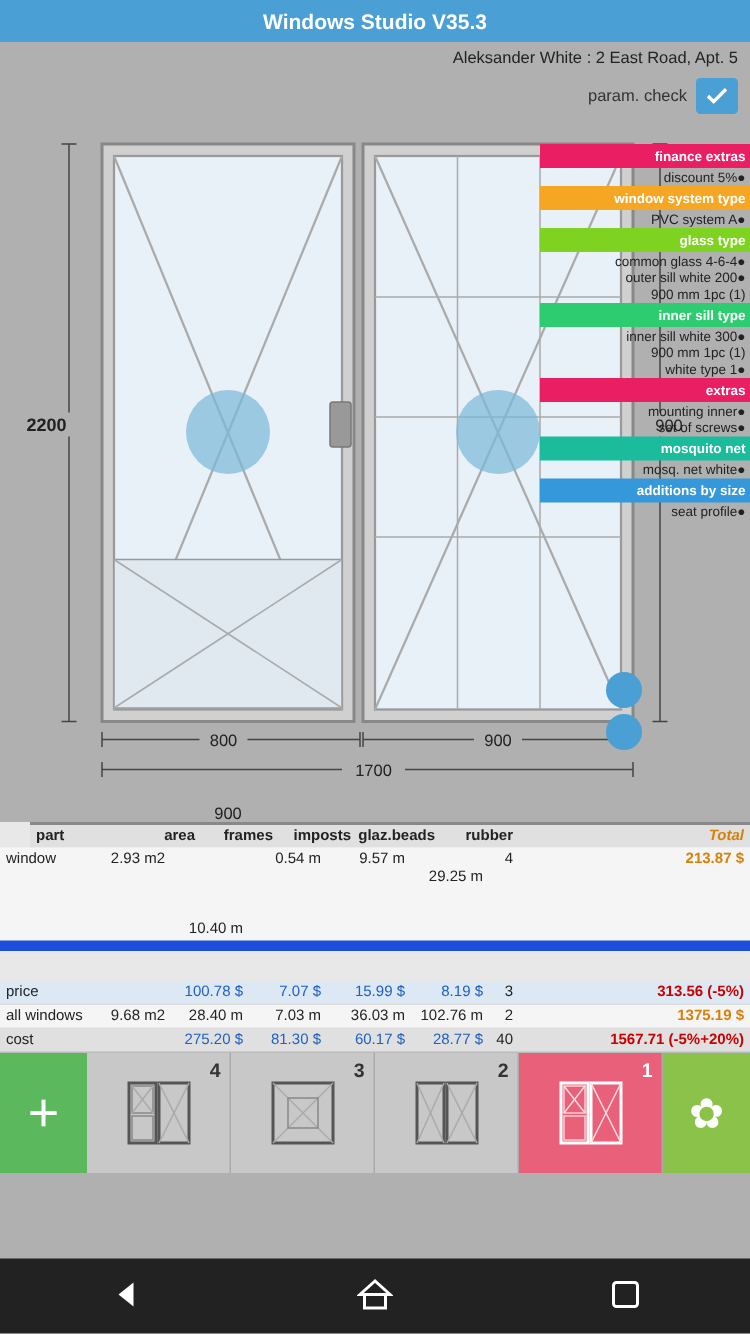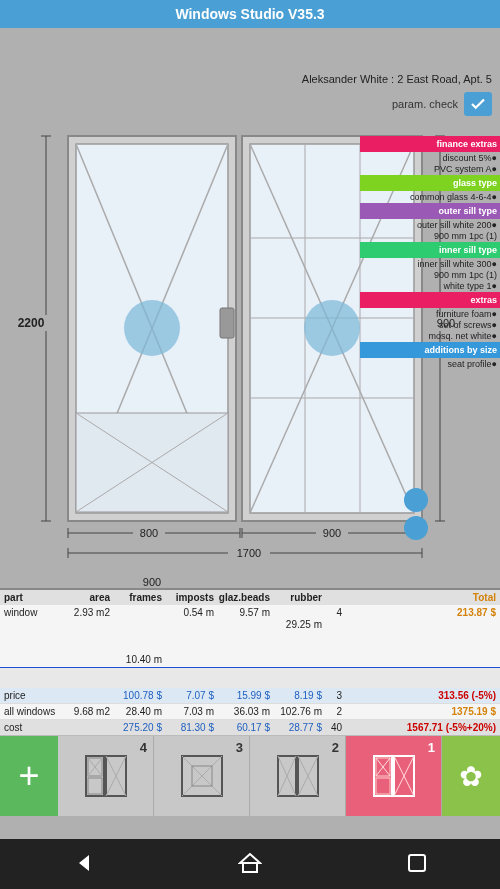--- a/index.html
+++ b/index.html
@@ -3,42 +3,42 @@
   <meta charset="utf-8">
   <style>
     * { box-sizing: border-box; margin: 0; padding: 0; }
     body { width: 500px; height: 889px; overflow: hidden; background: #b0b0b0; font-family: Arial, sans-serif; font-size: 11px; position: relative; }
 
     
     #header { background: #4a9fd4; height: 28px; display: flex; align-items: center; justify-content: center; }
     #header span { color: white; font-size: 14px; font-weight: bold; }
 
     
-    #subheader { background: #b0b0b0; height: 22px; display: flex; align-items: center; justify-content: flex-end; padding-right: 8px; margin-top: 40px; }
+    #subheader { background: #b0b0b0; height: 22px; display: flex; align-items: center; justify-content: flex-end; padding-right: 8px; }
     #subheader span { color: #222; font-size: 11px; }
 
     
     #param-row { background: #b0b0b0; height: 28px; display: flex; align-items: center; justify-content: flex-end; padding-right: 8px; gap: 6px; }
     #param-row .param-label { color: #333; font-size: 11px; }
     #param-check-btn { background: #4a9fd4; border: none; width: 28px; height: 24px; cursor: pointer; display: flex; align-items: center; justify-content: center; border-radius: 3px; }
     #param-check-btn svg { width: 18px; height: 18px; }
 
     
     #drawing-area { position: relative; background: #b8b8b8; width: 500px; height: 470px; }
 
     
     #window-svg { position: absolute; left: 0; top: 0; width: 500px; height: 470px; }
 
     
     .right-labels { position: absolute; right: 0; top: 60px; display: flex; flex-direction: column; gap: 1px; }
     .label-btn { height: 16px; display: flex; align-items: center; justify-content: flex-end; padding: 0 3px; font-size: 9px; font-weight: bold; color: white; cursor: pointer; white-space: nowrap; }
 
     
     #bottom-table { background: #e8e8e8; width: 500px; }
-    #table-header { display: flex; background: #e8e8e8; border-top: 1px solid #999; padding: 1px 2px; }
+    #table-header { display: flex; background: #e8e8e8; border-top: 1px solid #999; padding: 1px 2px; margin-left: 20px; }
     .th { font-size: 10px; font-weight: bold; color: #333; text-align: center; }
     .trow { display: flex; padding: 1px 2px; border-bottom: 1px solid #ddd; }
     .trow.price-row { background: #dce9f5; margin-top: 20px; }
     .trow.cost-row { background: #e8e8e8; }
     .tcell { font-size: 10px; color: #222; text-align: right; padding: 0 2px; }
     .tcell.left { text-align: left; }
     .tcell.blue { color: #2060c0; }
     .tcell.red-neg { color: #c00; }
     .tcell.bold { font-weight: bold; }
     .tcell.total-header { color: #d4820a; font-weight: bold; }
@@ -153,39 +153,40 @@
     <text x="446" y="209" text-anchor="middle" font-size="11" fill="#222">900</text>
 
     <text x="152" y="468" text-anchor="middle" font-size="11" fill="#222">900</text>
   </svg>
 
   <div class="right-labels" style="position:absolute; right:0; top:18px; display:flex; flex-direction:column; gap:1px; width:140px;">
 
     <div class="label-btn" style="background:#e91e63; font-size:9px; color:white; padding:1px 3px; text-align:right; cursor:pointer;">finance extras</div>
     <div style="font-size:9px; color:#222; text-align:right; padding:0 3px;">discount 5%●</div>
 
+    <div class="label-btn" style="background:#f5a623; font-size:9px; color:white; padding:1px 3px; text-align:right; cursor:pointer;">window system type</div>
     <div style="font-size:9px; color:#222; text-align:right; padding:0 3px;">PVC system A●</div>
 
     <div class="label-btn" style="background:#7ed321; font-size:9px; color:white; padding:1px 3px; text-align:right; cursor:pointer;">glass type</div>
     <div style="font-size:9px; color:#222; text-align:right; padding:0 3px;">common glass 4-6-4●</div>
 
-    <div class="label-btn" style="background:#9b59b6; font-size:9px; color:white; padding:1px 3px; text-align:right; cursor:pointer;">outer sill type</div>
     <div style="font-size:9px; color:#222; text-align:right; padding:0 3px;">outer sill white 200●</div>
     <div style="font-size:9px; color:#222; text-align:right; padding:0 3px;">900 mm  1pc (1)</div>
 
     <div class="label-btn" style="background:#2ecc71; font-size:9px; color:white; padding:1px 3px; text-align:right; cursor:pointer;">inner sill type</div>
     <div style="font-size:9px; color:#222; text-align:right; padding:0 3px;">inner sill white 300●</div>
     <div style="font-size:9px; color:#222; text-align:right; padding:0 3px;">900 mm  1pc (1)</div>
 
     <div style="font-size:9px; color:#222; text-align:right; padding:0 3px;">white type 1●</div>
 
     <div class="label-btn" style="background:#e91e63; font-size:9px; color:white; padding:1px 3px; text-align:right; cursor:pointer;">extras</div>
-    <div style="font-size:9px; color:#222; text-align:right; padding:0 3px;">furniture foam●</div>
+    <div style="font-size:9px; color:#222; text-align:right; padding:0 3px;">mounting inner●</div>
     <div style="font-size:9px; color:#222; text-align:right; padding:0 3px;">set of screws●</div>
 
+    <div class="label-btn" style="background:#1abc9c; font-size:9px; color:white; padding:1px 3px; text-align:right; cursor:pointer;">mosquito net</div>
     <div style="font-size:9px; color:#222; text-align:right; padding:0 3px;">mosq. net white●</div>
 
     <div class="label-btn" style="background:#3498db; font-size:9px; color:white; padding:1px 3px; text-align:right; cursor:pointer;">additions by size</div>
     <div style="font-size:9px; color:#222; text-align:right; padding:0 3px;">seat profile●</div>
   </div>
 
   <div class="dim-circle" style="left:404px; top:370px; width:24px; height:24px;">
       <span></span>
     </div>
   <div class="dim-circle" style="left:404px; top:398px; width:24px; height:24px;">
@@ -195,24 +196,24 @@
 
 <div id="bottom-table">
   <div id="table-header" style="display:flex; background:#e0e0e0; border-top:2px solid #888; padding:2px 2px;">
     <div class="th left tcell" style="width:62px;">part</div>
     <div class="th tcell" style="width:48px;">area</div>
     <div class="th tcell" style="width:52px;">frames</div>
     <div class="th tcell" style="width:52px;">imposts</div>
     <div class="th tcell" style="width:56px;">glaz.beads</div>
     <div class="th tcell" style="width:52px;">rubber</div>
     <div class="th tcell" style="width:20px;"></div>
-    <div class="th tcell total-header" style="flex:1;">Total</div>
-  </div>
-
-  <div class="trow" style="display:flex; padding:2px 2px; background:#f5f5f5; border-bottom:1px solid #1d4ed8;">
+    <div class="th tcell total-header" style="flex:1;font-style:italic;">Total</div>
+  </div>
+
+  <div class="trow" style="display:flex; padding:2px 2px; background:#f5f5f5; border-bottom:7px solid #1d4ed8;">
     <div class="tcell left" style="width:62px;">window</div>
     <div class="tcell" style="width:48px;">2.93 m2</div>
     <div class="tcell" style="width:52px;margin-top:47px;">10.40 m</div>
     <div class="tcell" style="width:52px;">0.54 m</div>
     <div class="tcell" style="width:56px;">9.57 m</div>
     <div class="tcell" style="width:52px;margin-top:12px;">29.25 m</div>
     <div class="tcell" style="width:20px;">4</div>
     <div class="tcell total-val" style="flex:1;">213.87 $</div>
   </div>
 

